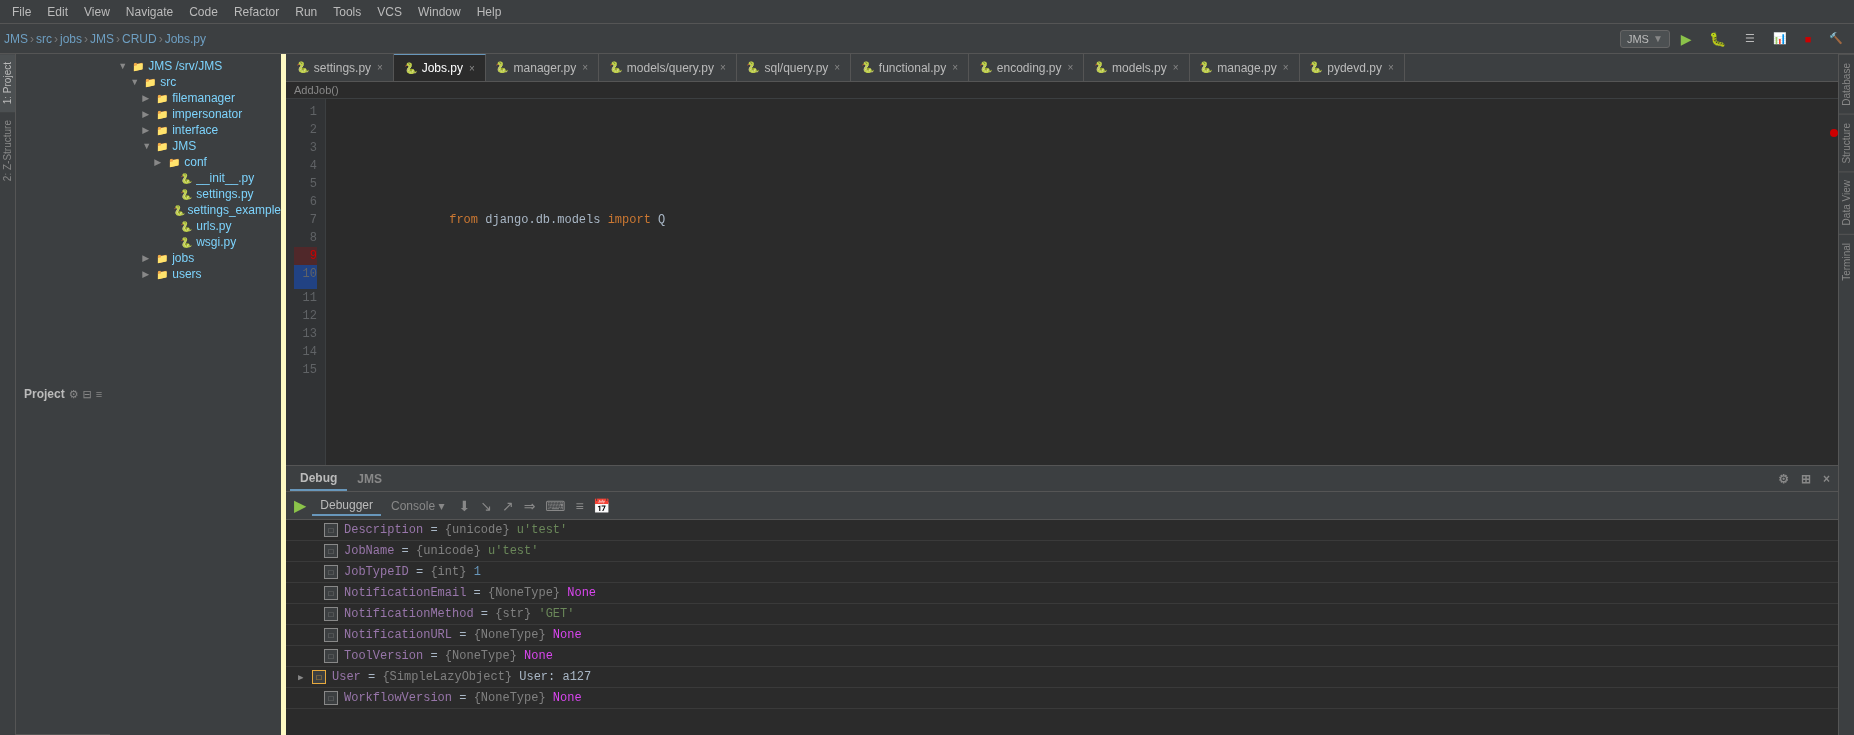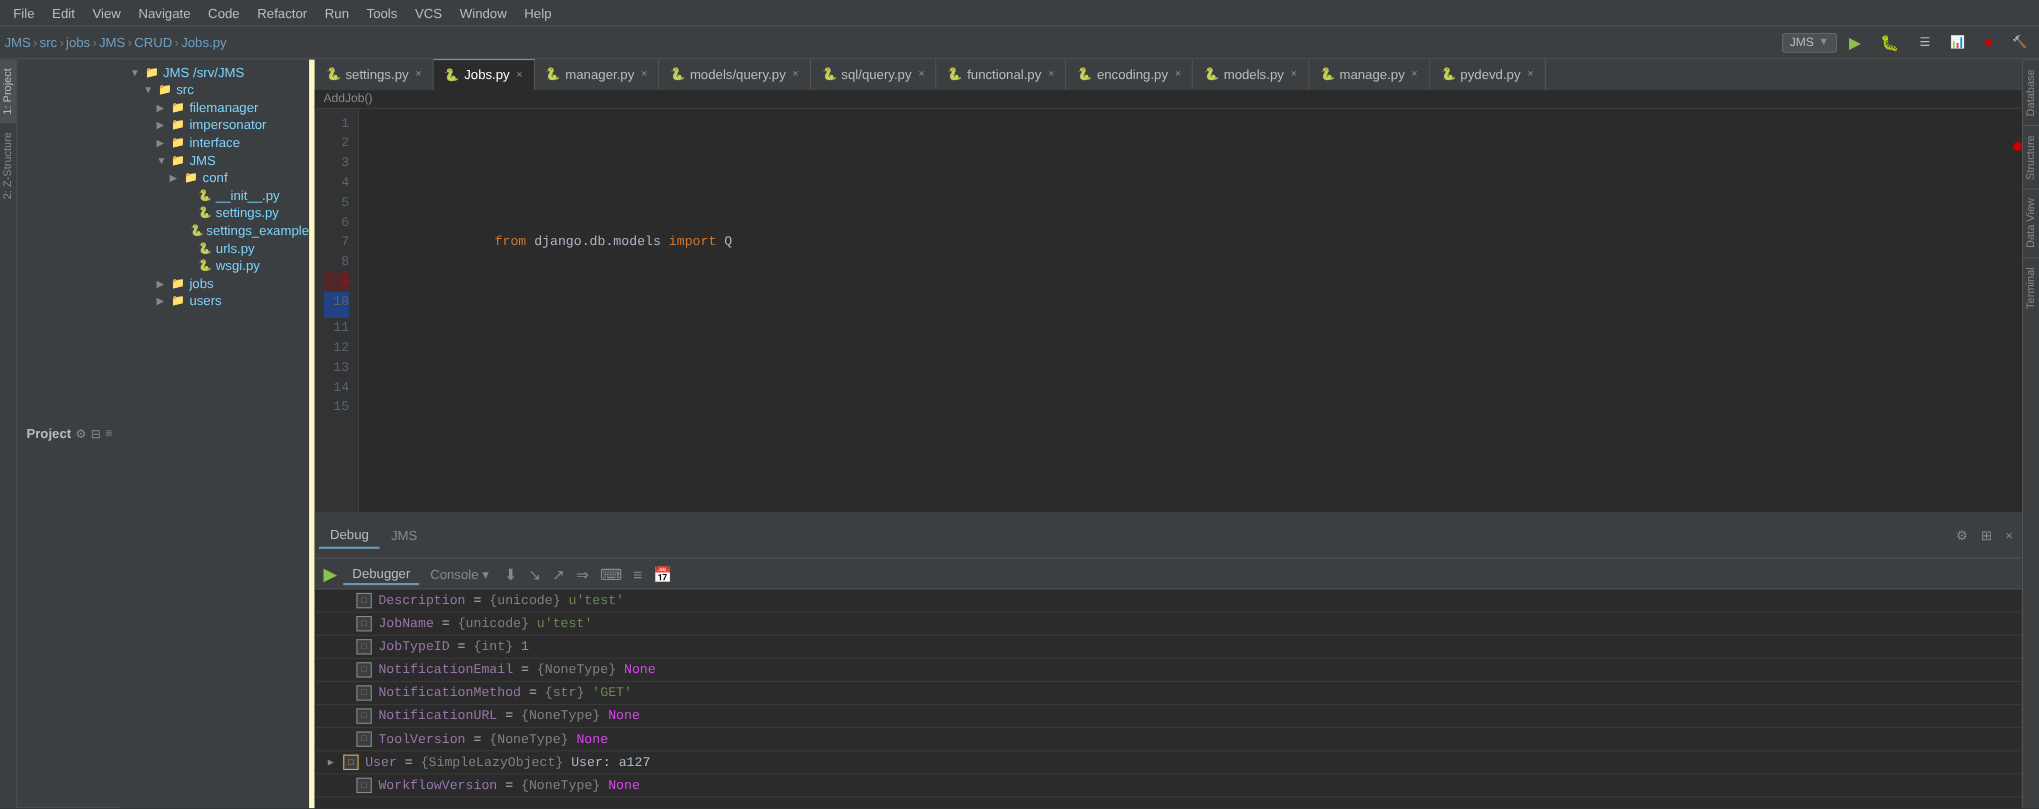--- a/index.html
+++ b/index.html
@@ -57,21 +57,21 @@
     #right-sidebar { width: 16px; background: #3c3f41; border-left: 1px solid #555; display: flex; flex-direction: column; }
     .sidebar-tab { writing-mode: vertical-rl; transform: rotate(180deg); color: #888; font-size: 10px; padding: 8px 2px; cursor: pointer; border-bottom: 1px solid #555; }
 
     
     #left-vtabs { width: 16px; background: #3c3f41; border-right: 1px solid #555; display: flex; flex-direction: column; }
     .vtab { writing-mode: vertical-lr; transform: rotate(180deg); color: #888; font-size: 10px; padding: 8px 2px; cursor: pointer; }
     .vtab.active { color: #bbbbbb; background: #4c5052; }
 
     
     #bottom-panel { height: 270px; border-top: 1px solid #555; display: flex; flex-direction: column; }
-    #bottom-tabs { display: flex; align-items: center; background: #3c3f41; border-bottom: 1px solid #555; height: 42px; padding: 0 4px; }
+    #bottom-tabs { display: flex; align-items: center; background: #3c3f41; border-bottom: 1px solid #555; height: 26px; padding: 0 4px; font-weight: bold; }
     .bottom-tab { padding: 4px 10px; cursor: pointer; font-size: 12px; color: #888; }
     .bottom-tab.active { color: #bbbbbb; border-bottom: 2px solid #6897bb; }
     .bottom-icons { margin-left: auto; display: flex; gap: 4px; }
     .bottom-icon { color: #888; font-size: 12px; padding: 2px 4px; cursor: pointer; }
     #debugger-toolbar { display: flex; align-items: center; background: #3c3f41; padding: 2px 4px; border-bottom: 1px solid #555; height: 28px; gap: 2px; }
     .debug-tool-btn { background: none; border: none; color: #888; padding: 2px 4px; cursor: pointer; font-size: 14px; }
     .debug-tool-btn.active { color: #8bc34a; }
     #variables-panel { flex: 1; overflow-y: auto; background: #2b2b2b; }
     .variables-header { display: flex; align-items: center; background: #3c3f41; padding: 3px 8px; font-size: 12px; color: #bbbbbb; font-weight: bold; border-bottom: 1px solid #555; }
     .variables-header .expand-icon { margin-left: auto; color: #888; }

